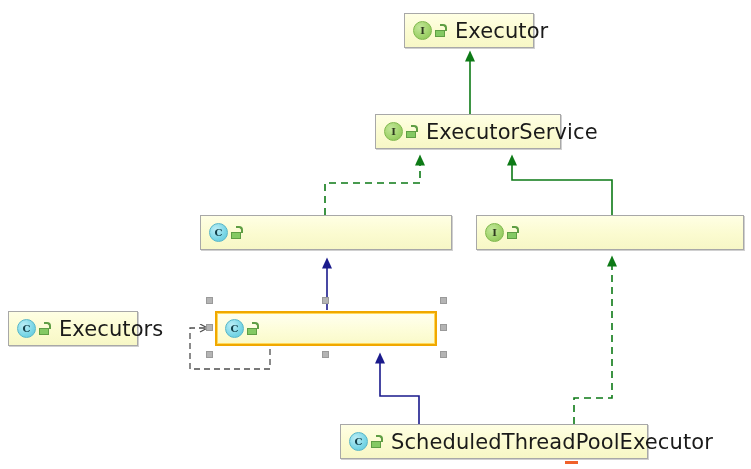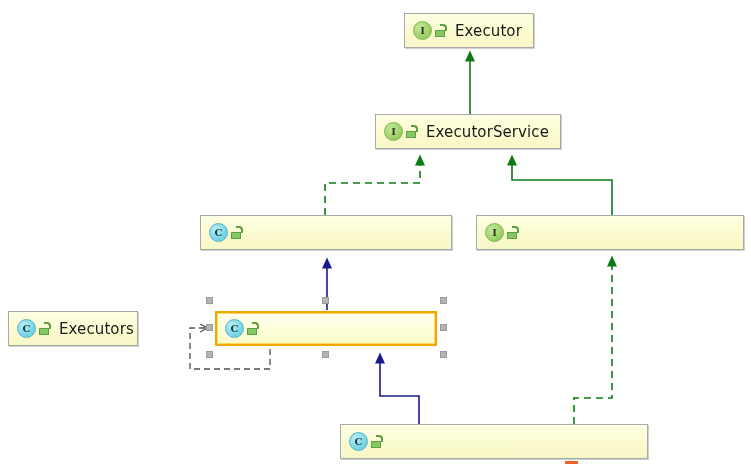--- a/index.html
+++ b/index.html
@@ -37,21 +37,21 @@
     height: 35px;
     padding: 0 9px 0 8px;
     white-space: nowrap;
   }
   .node.selected {
     border: 2px solid #f0a800;
     box-shadow: 0 0 0 1px #ffd95c inset;
     background: linear-gradient(to bottom, #fffff0 0%, #fdfdd9 55%, #fafac9 100%);
   }
   .node-label {
-    font-size: 15px;
+    font-size: 21px;
     color: #1a1a1a;
     letter-spacing: 0.1px;
   }
 
   
   .badge {
     position: relative;
     width: 17px;
     height: 17px;
     border-radius: 50%;
@@ -237,17 +237,18 @@
   <div class="handle" style="left:322px; top:351px;"></div>
   <div class="handle" style="left:206px; top:351px;"></div>
   <div class="handle" style="left:206px; top:324px;"></div>
 
   <div class="node" id="node-scheduledthreadpoolexecutor" style="left:340px; top:424px; width:308px;">
     <span class="badge cls">C</span>
     <span class="lock">
       <span class="shackle"></span>
         <span class="body"></span>
     </span>
+    <span class="node-label">ScheduledThreadPoolExecutor</span>
   </div>
 
   <div class="orange-mark" style="left:565px; top:461px;"></div>
 
 </div>
 
 </body></html>

